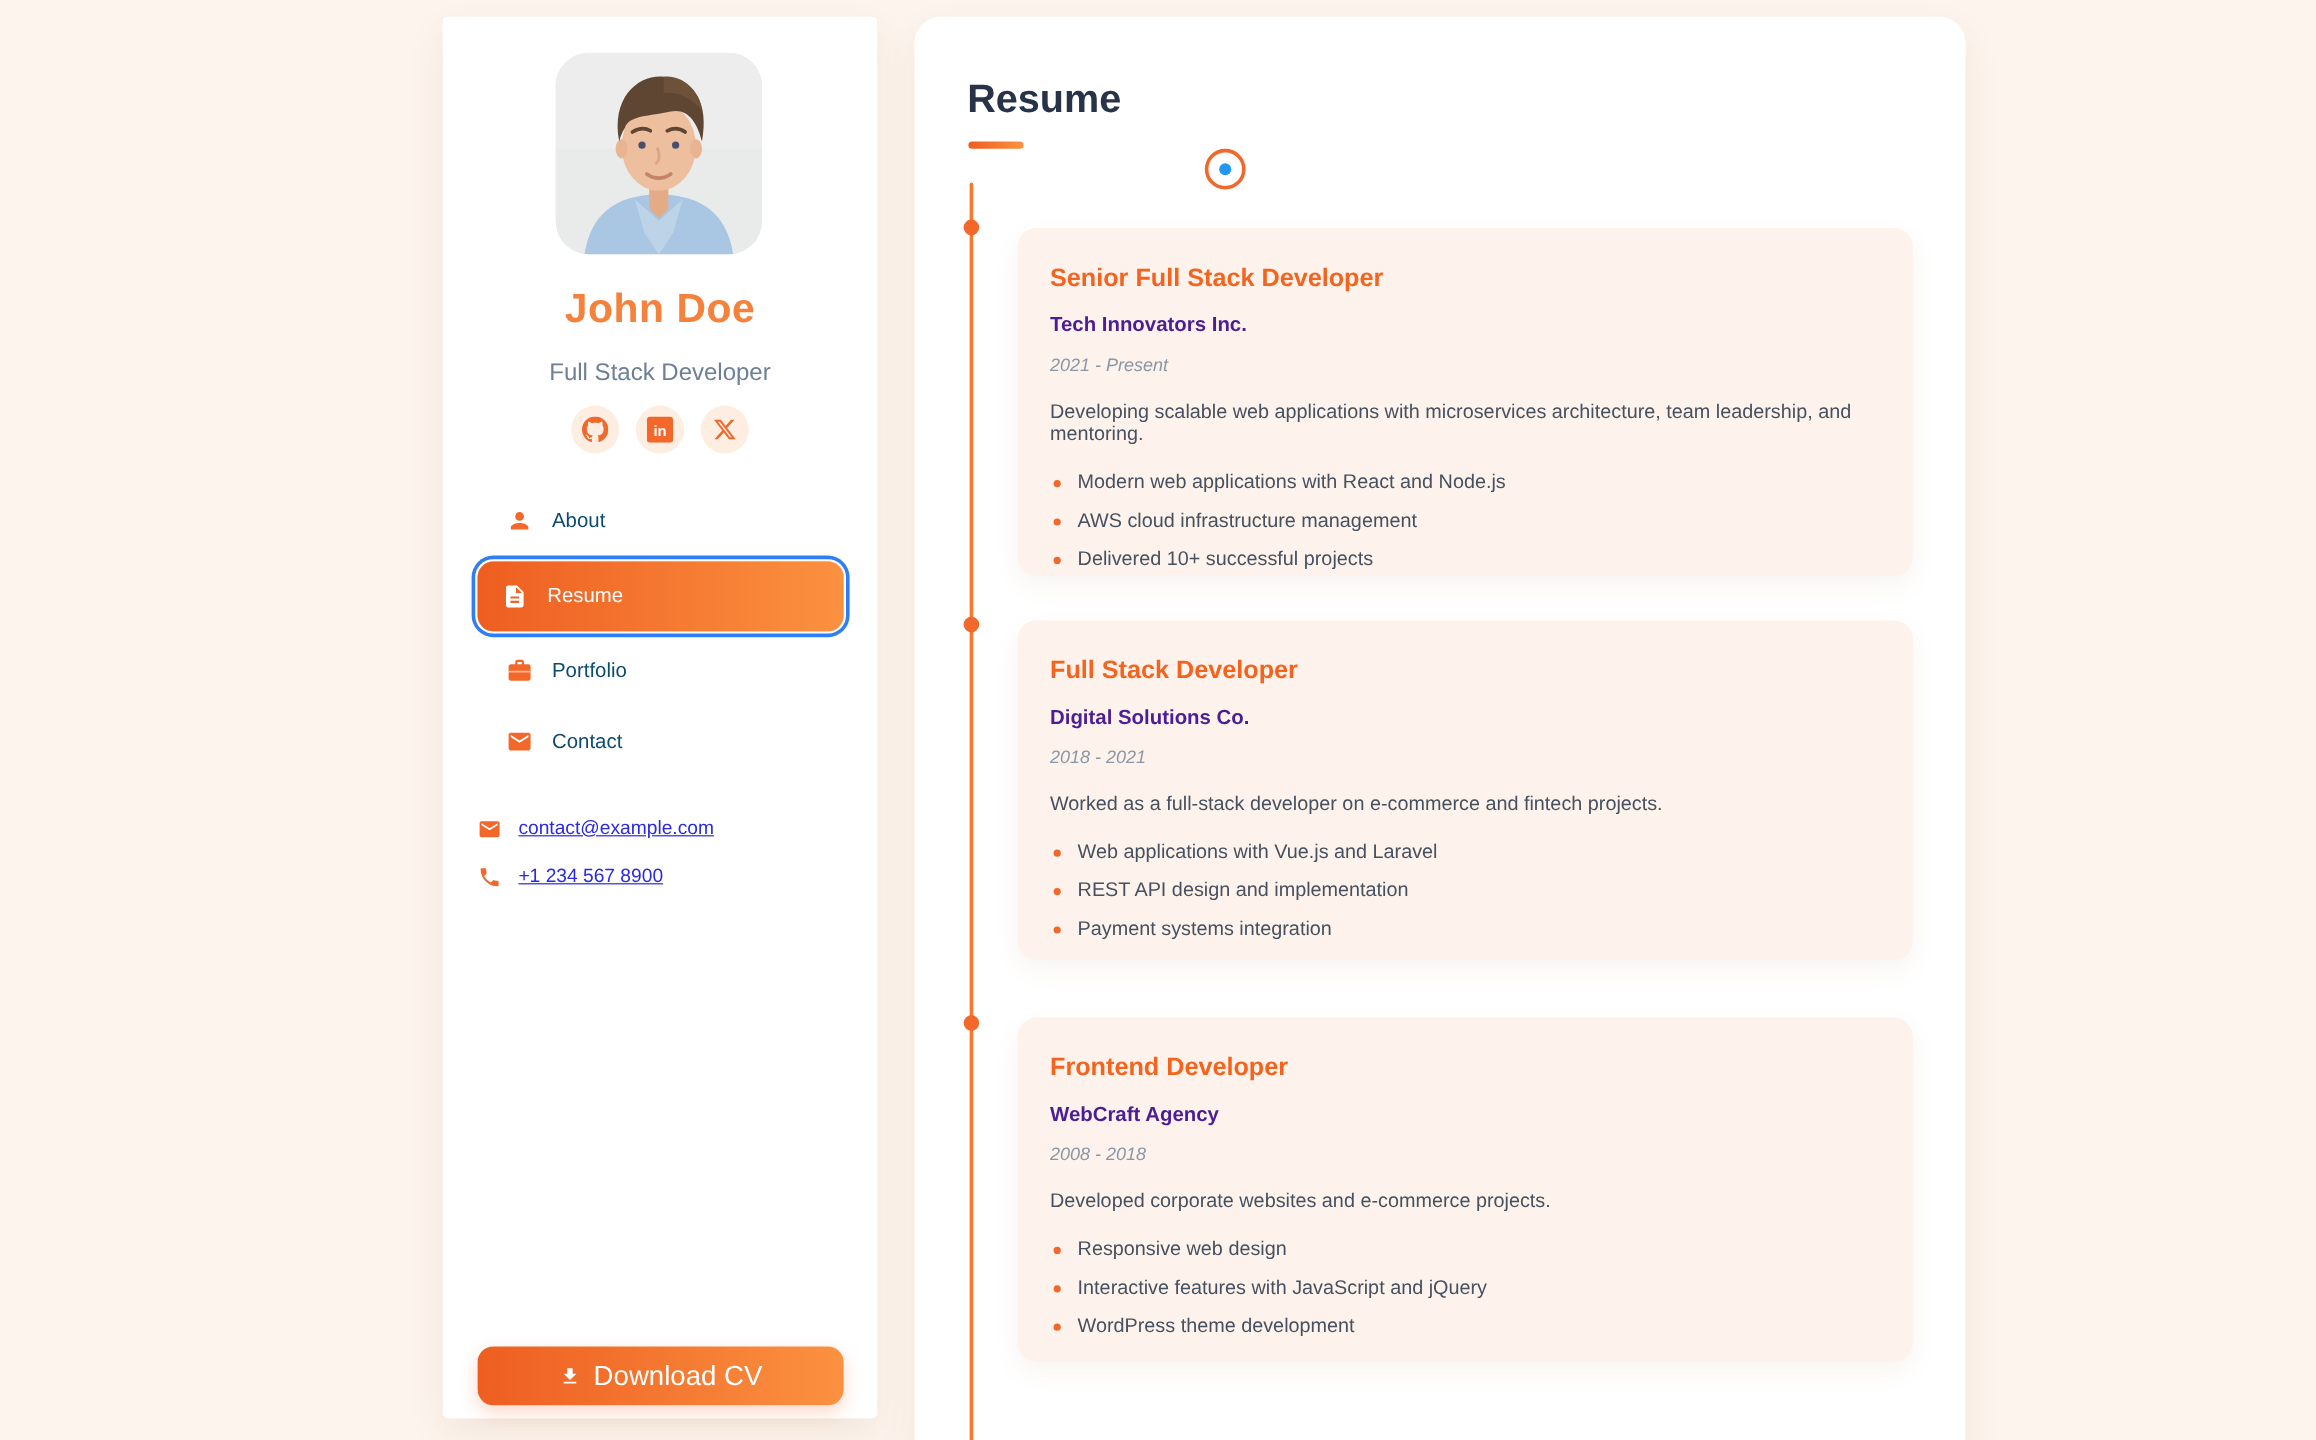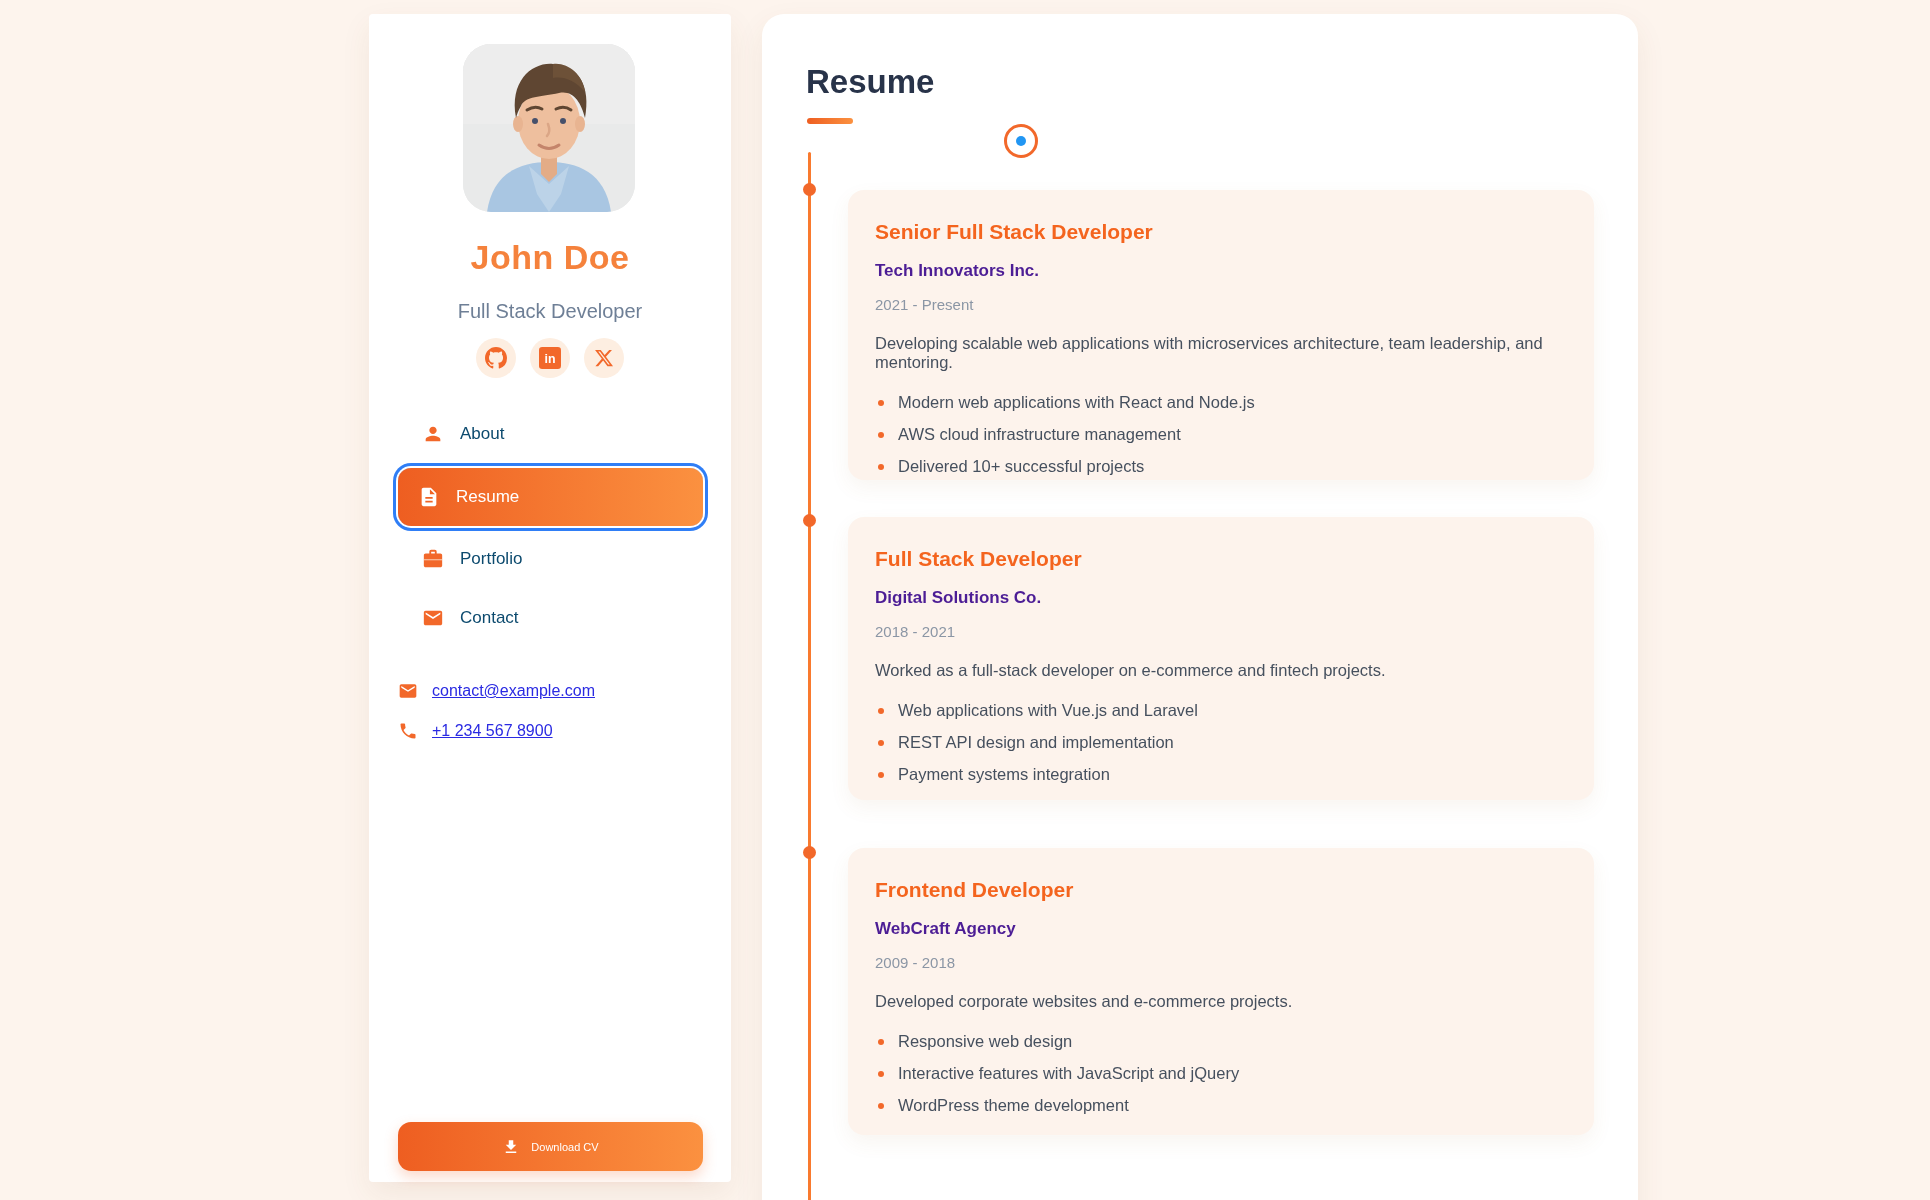--- a/index.html
+++ b/index.html
@@ -52,21 +52,21 @@
   }
   .nav-icon { width:22px; height:22px; flex:0 0 22px; display:flex; }
   .contact-list { position:absolute; left:29px; top:657px; width:305px; }
   .contact-row { height:40px; display:flex; align-items:center; gap:14px; }
   .contact-icon { width:20px; height:20px; flex:0 0 20px; display:flex; }
   .contact-row a { font-size:16px; color:#2a2ae2; text-decoration:underline; cursor:pointer; }
   .download-btn {
     position:absolute; left:29px; bottom:11px; width:305px; height:49px;
     border:none; border-radius:13px; cursor:pointer;
     background:linear-gradient(90deg,#ee5e21,#fb9140);
-    color:#ffffff; font-size:11px; font-family:"Liberation Sans",sans-serif;
+    color:#ffffff; font-size:23px; font-family:"Liberation Sans",sans-serif;
     display:flex; align-items:center; justify-content:center; gap:11px;
     box-shadow:0 6px 14px rgba(242,104,42,.25);
   }
 
   
   .main {
     position:absolute; left:762px; top:14px; width:876px; height:1300px;
     background:#ffffff; border-radius:22px;
     box-shadow:0 12px 30px rgba(120,80,40,.08);
   }
@@ -98,21 +98,21 @@
     position:absolute; left:86px; width:746px;
     background:#fdf3ec; border-radius:16px;
     padding:30px 32px 24px 27px; overflow:hidden;
     box-shadow:0 8px 20px rgba(160,110,60,.07);
   }
   .card-1 { top:176px; height:290px; }
   .card-2 { top:503px; height:283px; }
   .card-3 { top:834px; height:287px; }
   .job-title { font-size:21px; font-weight:bold; color:#f4641e; margin-bottom:17px; }
   .job-company { font-size:17px; font-weight:bold; color:#4c1d95; margin-bottom:15px; }
-  .job-period { font-size:15px; color:#8b96a5; margin-bottom:21px; }
+  .job-period { font-size:15px; color:#8b96a5; margin-bottom:21px;font-style:italic; }
   .job-desc { font-size:16.5px; color:#46505e; margin-bottom:21px; }
   .job-highlights { list-style:none; }
   .job-highlights li {
     position:relative; padding-left:23px; margin-bottom:13px;
     font-size:16.5px; color:#46505e;
   }
   .job-highlights li::before {
     content:""; position:absolute; left:3px; top:7px;
     width:6px; height:6px; border-radius:50%; background:#f2682a;
   }
@@ -271,21 +271,21 @@
     <ul class="job-highlights">
       <li>Web applications with Vue.js and Laravel</li>
       <li>REST API design and implementation</li>
       <li>Payment systems integration</li>
     </ul>
   </section>
 
   <section class="job-card card-3">
     <h2 class="job-title">Frontend Developer</h2>
     <h3 class="job-company">WebCraft Agency</h3>
-    <div class="job-period">2009 - 2018</div>
+    <div class="job-period">2008 - 2018</div>
     <p class="job-desc">Developed corporate websites and e-commerce projects.</p>
     <ul class="job-highlights">
       <li>Responsive web design</li>
       <li>Interactive features with JavaScript and jQuery</li>
       <li>WordPress theme development</li>
     </ul>
   </section>
 
 </main>
 

